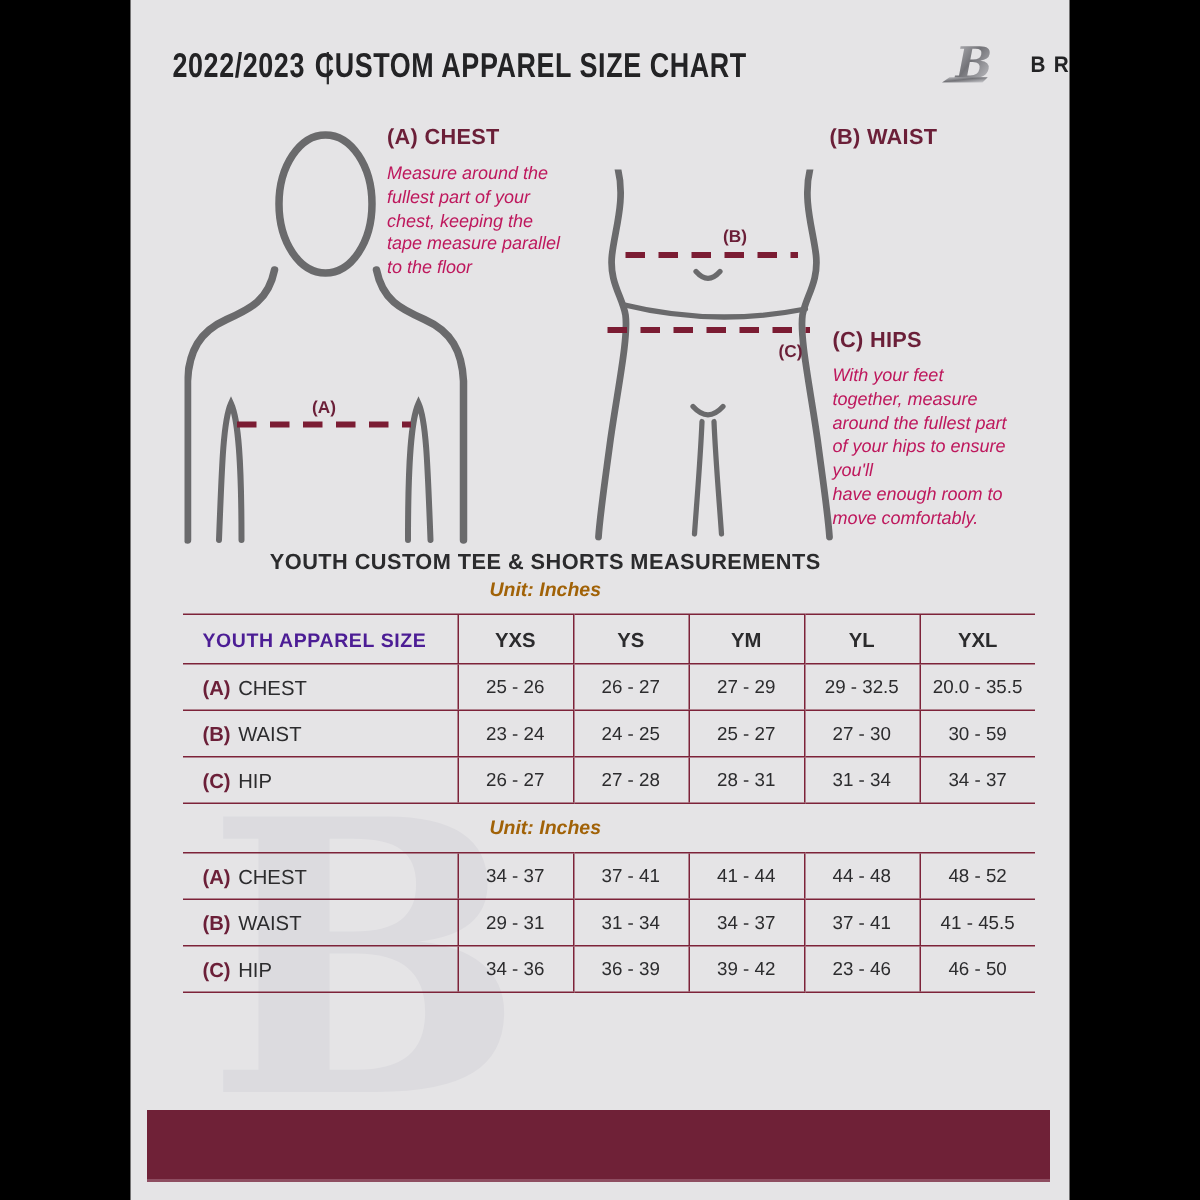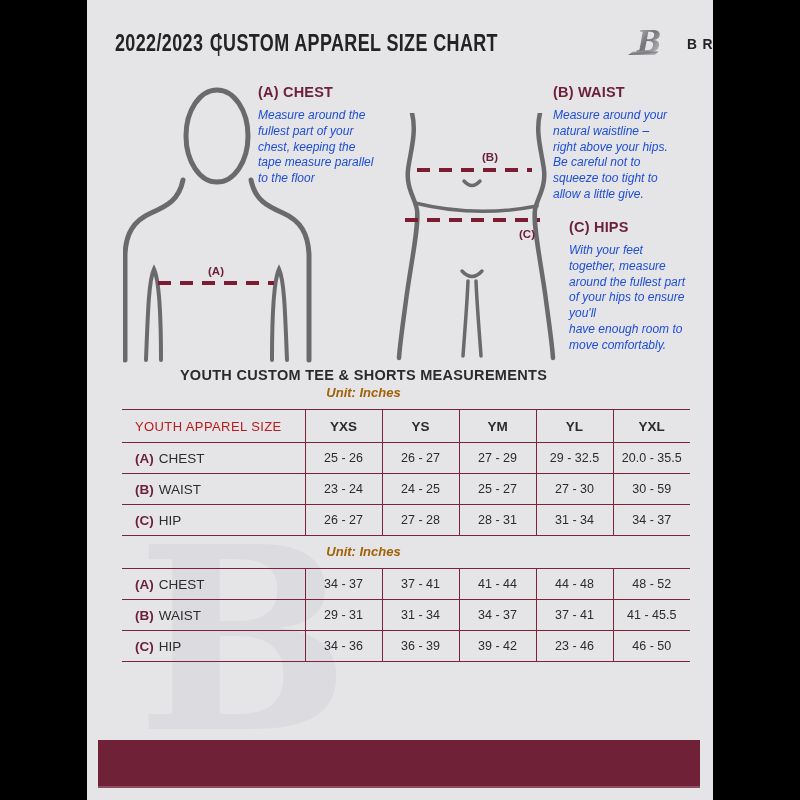--- a/index.html
+++ b/index.html
@@ -15,42 +15,42 @@
   .cond{display:inline-block;transform:scaleX(.78);transform-origin:left center;}
   .hdr-sep{font-weight:normal;color:#2b2b2d;transform:scaleX(.8) translateX(-28px);display:inline-block;}
   .hdr-title .t2{transform:scaleX(.78) translateX(-58px);}
   .brandbox{display:flex;align-items:center;gap:9px;}
   .brand{font-weight:bold;font-size:15px;letter-spacing:6px;color:#232325;white-space:nowrap;
          display:inline-block;transform:scaleX(.92);transform-origin:right center;}
 
   
   .guide{position:absolute;z-index:2;}
   .guide h3{margin:0 0 8px 0;font-size:14.5px;font-weight:bold;color:#6B1F38;letter-spacing:.2px;}
-  .guide p{margin:0;font-size:12px;font-style:italic;color:#1d4ed8;line-height:1.32;white-space:pre-line;}
+  .guide p{margin:0;font-size:12px;font-style:italic;color:#be185d;line-height:1.32;white-space:pre-line;}
   .guide-a{left:171px;top:84px;width:128px;}
   .guide-b{left:466px;top:84px;width:150px;}
-  .guide-c{left:482px;top:219px;width:152px;}
+  .guide-c{left:468px;top:219px;width:152px;}
 
   .fig{position:absolute;z-index:1;}
   .fig-torso{left:36px;top:82px;}
   .fig-hips{left:303px;top:113px;}
 
   
   .section{position:absolute;left:0;width:553px;text-align:center;z-index:1;}
   .sec-youth{top:366px;}
   .sec-adult{top:543px;}
   .sec-title{font-size:14.5px;font-weight:bold;color:#2b2b2d;letter-spacing:.3px;line-height:18px;}
   .sec-unit{font-size:13px;font-style:italic;color:#a16207;line-height:18px;font-weight:bold;}
   table.sizes{border-collapse:collapse;table-layout:fixed;width:568px;margin:7px 0 0 35px;}
   table.sizes td{border-top:1.5px solid #7D2339;border-bottom:1.5px solid #7D2339;
                  text-align:center;font-size:12.5px;color:#2c2c2e;height:30px;padding:0;}
   table.sizes td + td{border-left:1.5px solid #7D2339;}
   table.sizes tr.head td{height:32px;font-weight:bold;font-size:13.5px;color:#2b2b2d;}
   table.sizes td.lbl{text-align:left;padding-left:13px;font-size:13.5px;}
-  table.sizes tr.head td.lbl{font-weight:normal;font-size:13px;letter-spacing:.4px;color:#b91c1c;}
+  table.sizes tr.head td.lbl{font-weight:bold;font-size:13px;letter-spacing:.4px;color:#4c1d95;}
   .prefix{font-weight:bold;color:#6B1F38;margin-right:5px;}
 
   
   .watermark{position:absolute;left:50px;top:538px;z-index:0;font-family:"DejaVu Serif",serif;
              font-weight:bold;font-size:252px;line-height:205px;color:#dcdbdf;user-select:none;}
   .footer{position:absolute;left:11px;top:740px;width:602px;height:46px;background:#6F2137;
           border-bottom:2px solid #8e4d61;z-index:2;}
 </style>
 </head>
 <body>
@@ -117,26 +117,20 @@
     <div class="guide guide-a">
       <h3>(A) CHEST</h3>
       <p>Measure around the
 fullest part of your
 chest, keeping the
 tape measure parallel
 to the floor</p>
     </div>
     <div class="guide guide-b">
       <h3>(B) WAIST</h3>
-      <p>Measure around your
-natural waistline –
-right above your hips.
-Be careful not to
-squeeze too tight to
-allow a little give.</p>
     </div>
     <div class="guide guide-c">
       <h3>(C) HIPS</h3>
       <p>With your feet
 together, measure
 around the fullest part
 of your hips to ensure
 you'll
 have enough room to
 move comfortably.</p>

